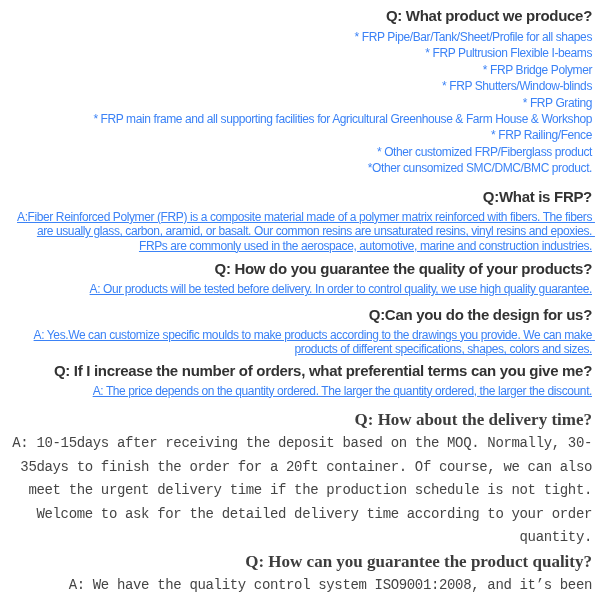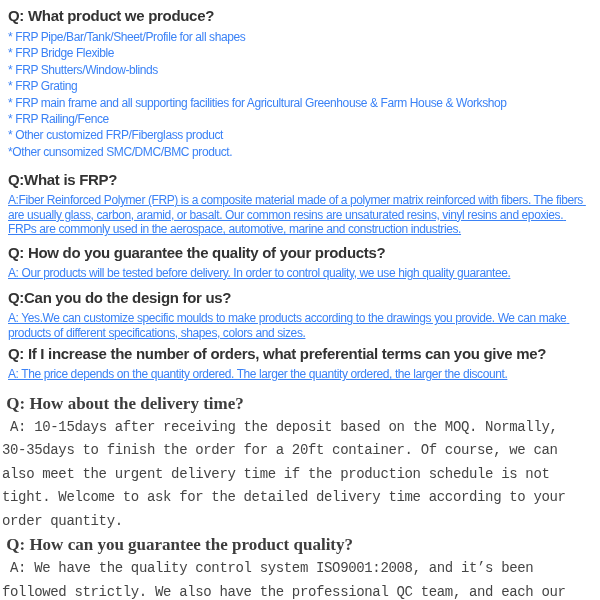--- a/index.html
+++ b/index.html
@@ -2,24 +2,25 @@
 <html><head>
 <meta charset="utf-8">
 <style>
   html, body { margin: 0; padding: 0; }
   body { background: #ffffff; }
   .page {
     position: relative;
     width: 600px;
     height: 600px;
     box-sizing: border-box;
-    padding: 6px 16px 0 8px;
+    padding: 6px 8px 0 8px;
     background: #ffffff;
     overflow: hidden;
     font-family: "Liberation Sans", sans-serif;
+    text-align: right;
   }
   .sec { margin: 0; }
   
   .sec:nth-child(1) { margin-bottom: 10px; }
   .sec:nth-child(2) { margin-bottom: 6px; }
   .sec:nth-child(3) { margin-bottom: 8px; }
   .sec:nth-child(4) { margin-bottom: 4px; }
   .sec:nth-child(5) { margin-bottom: 12px; }
   .sec:nth-child(6) { margin-bottom: 2px; }
   .sec:nth-child(7) { margin-bottom: 0; }
@@ -72,21 +73,22 @@
 </style>
 </head>
 <body>
 
 <div class="page">
   <div>
       <div class="sec sans">
     <h2 class="q">Q: What product we produce?</h2>
     <div class="list">
           <div class="item">* FRP Pipe/Bar/Tank/Sheet/Profile for all shapes</div>
-          <div class="item">* FRP Bridge Flexible</div>
+          <div class="item">* FRP Pultrusion Flexible I-beams</div>
+          <div class="item">* FRP Bridge Polymer</div>
           <div class="item">* FRP Shutters/Window-blinds</div>
           <div class="item">* FRP Grating</div>
           <div class="item">* FRP main frame and all supporting facilities for Agricultural Greenhouse &amp; Farm House &amp; Workshop</div>
           <div class="item">* FRP Railing/Fence</div>
           <div class="item">* Other customized FRP/Fiberglass product</div>
           <div class="item">*Other cunsomized SMC/DMC/BMC product.</div>
         </div>
 
   </div>
       <div class="sec sans">

